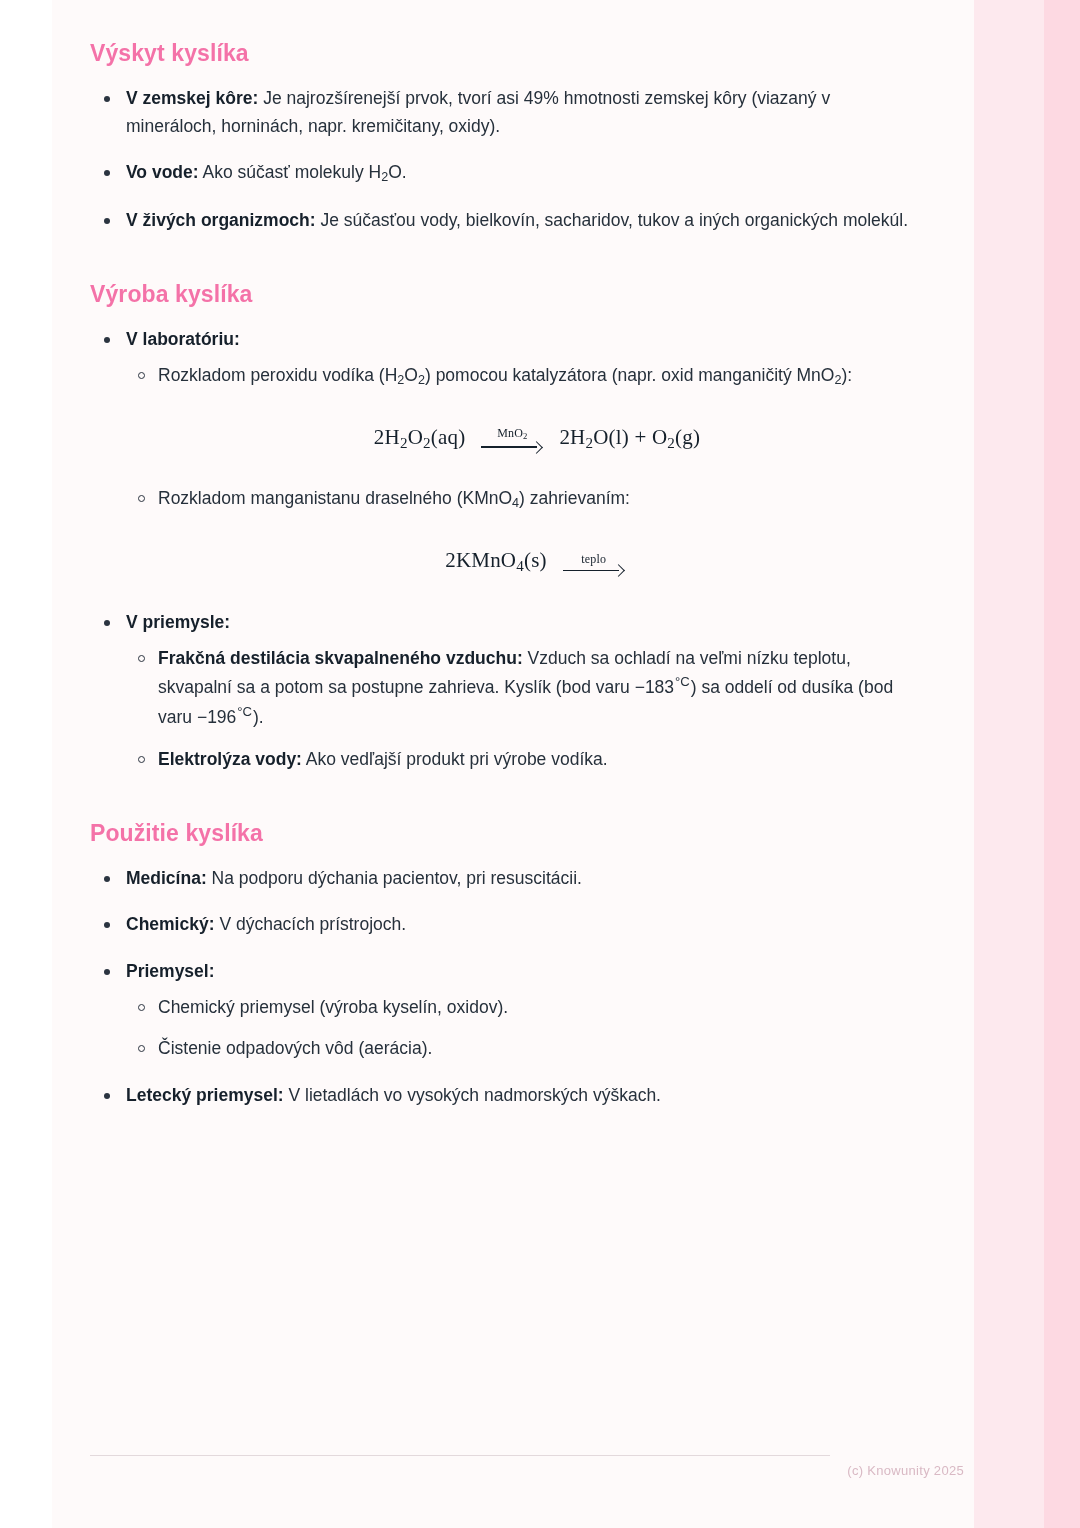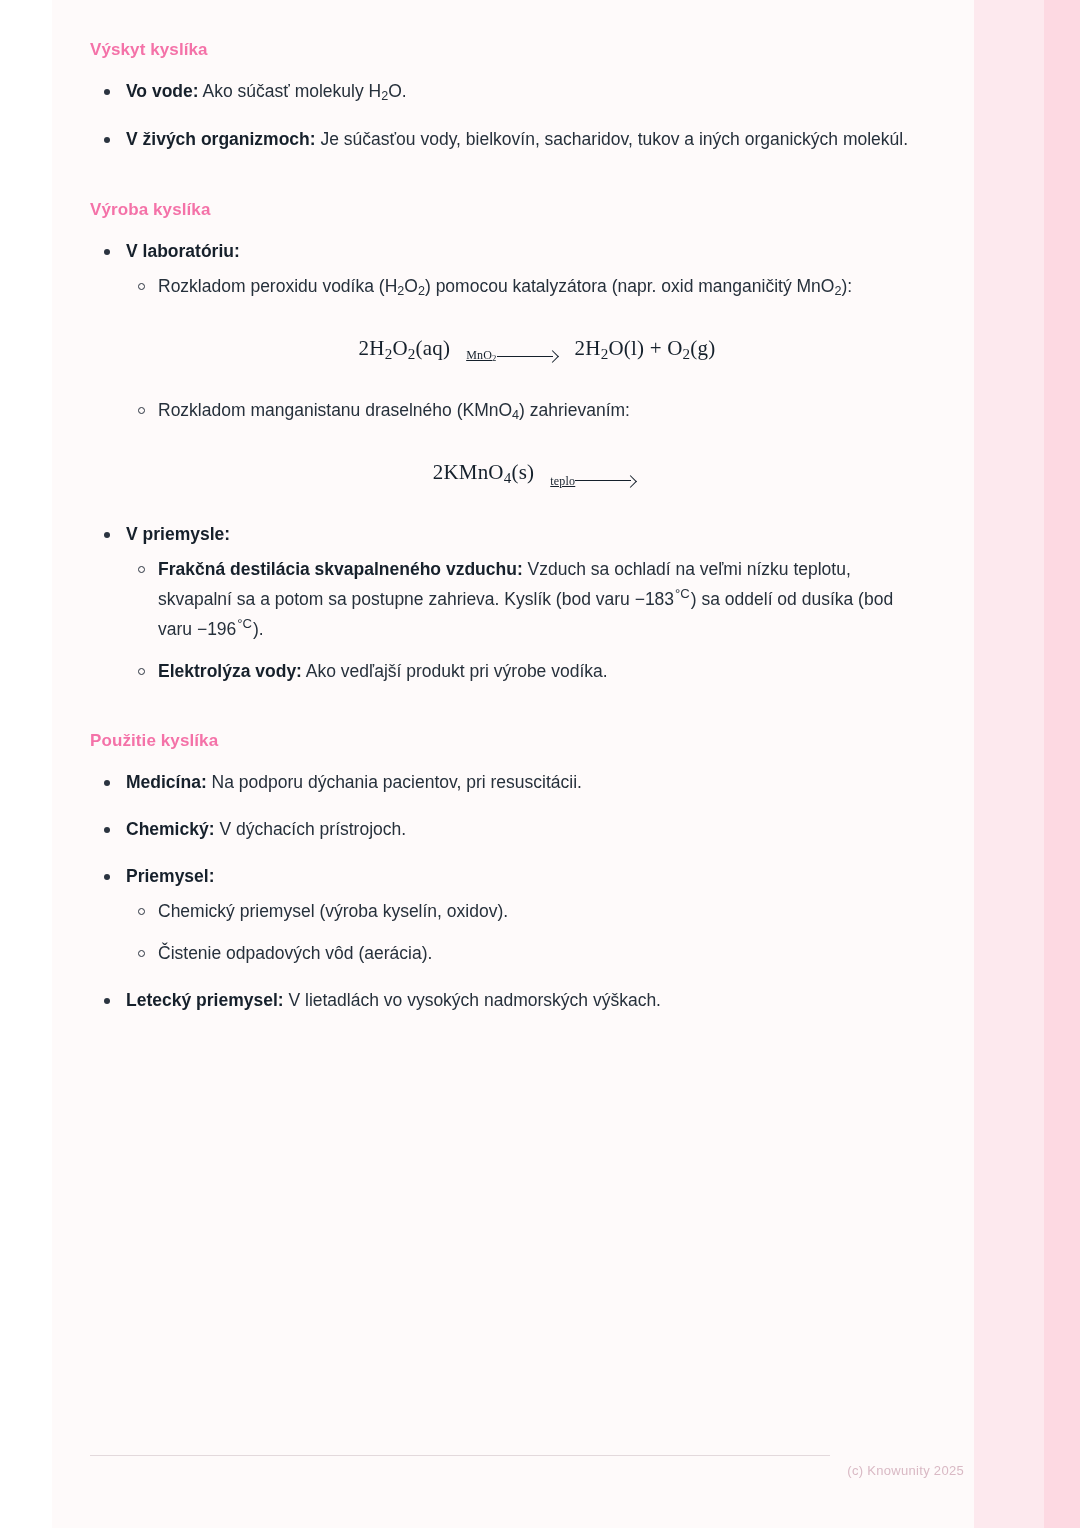--- a/index.html
+++ b/index.html
@@ -44,21 +44,21 @@
   .content {
     position: absolute;
     left: 52px; top: 0;
     width: 922px;
     height: 100%;
     background: #fefafa;
     padding: 40px 58px 0 38px;
     box-sizing: border-box;
   }
   h2.section-title {
-    font-size: 17px;
+    font-size: 23px;
     font-weight: bold;
     color: #f472a8;
     margin: 0 0 18px 0;
     letter-spacing: .1px;
   }
   h2.section-title.spaced { margin-top: 46px; }
 
   ul.lvl1 {
     list-style: none;
     margin: 0 0 0 0;
@@ -116,25 +116,25 @@
     color: #15202b;
     letter-spacing: .2px;
   }
   .eqwrap {
     display: inline-flex;
     align-items: flex-end;
     gap: 12px;
   }
   .arrow {
     display: inline-flex;
+    flex-direction: column;
     align-items: center;
     justify-content: flex-end;
     margin: 0 4px 3px 4px;
     line-height: 1;
-    text-decoration: underline;
   }
   .arrow .lbl {
     font-size: 12px;
     margin-bottom: 1px;
     white-space: nowrap;
   }
   .arrow .shaft {
     position: relative;
     width: 62px;
     height: 10px;
@@ -184,20 +184,23 @@
   <div class="left-strip"></div>
   <div class="right-strip">
     <div class="right-strip-inner"></div>
   </div>
 
   <div class="content">
 
     <h2 class="section-title">Výskyt kyslíka</h2>
 
     <ul class="lvl1">
+      <li>
+        <b>V zemskej kôre:</b><span> Je najrozšírenejší prvok, tvorí asi 49% hmotnosti zemskej kôry (viazaný v mineráloch, horninách, napr. kremičitany, oxidy).</span>
+      </li>
       <li>
         <b>Vo vode:</b><span> Ako súčasť molekuly H</span><sub>2</sub><span>O.</span>
       </li>
       <li>
         <b>V živých organizmoch:</b><span> Je súčasťou vody, bielkovín, sacharidov, tukov a iných organických molekúl.</span>
       </li>
     </ul>
 
     <h2 class="section-title spaced">Výroba kyslíka</h2>
 

